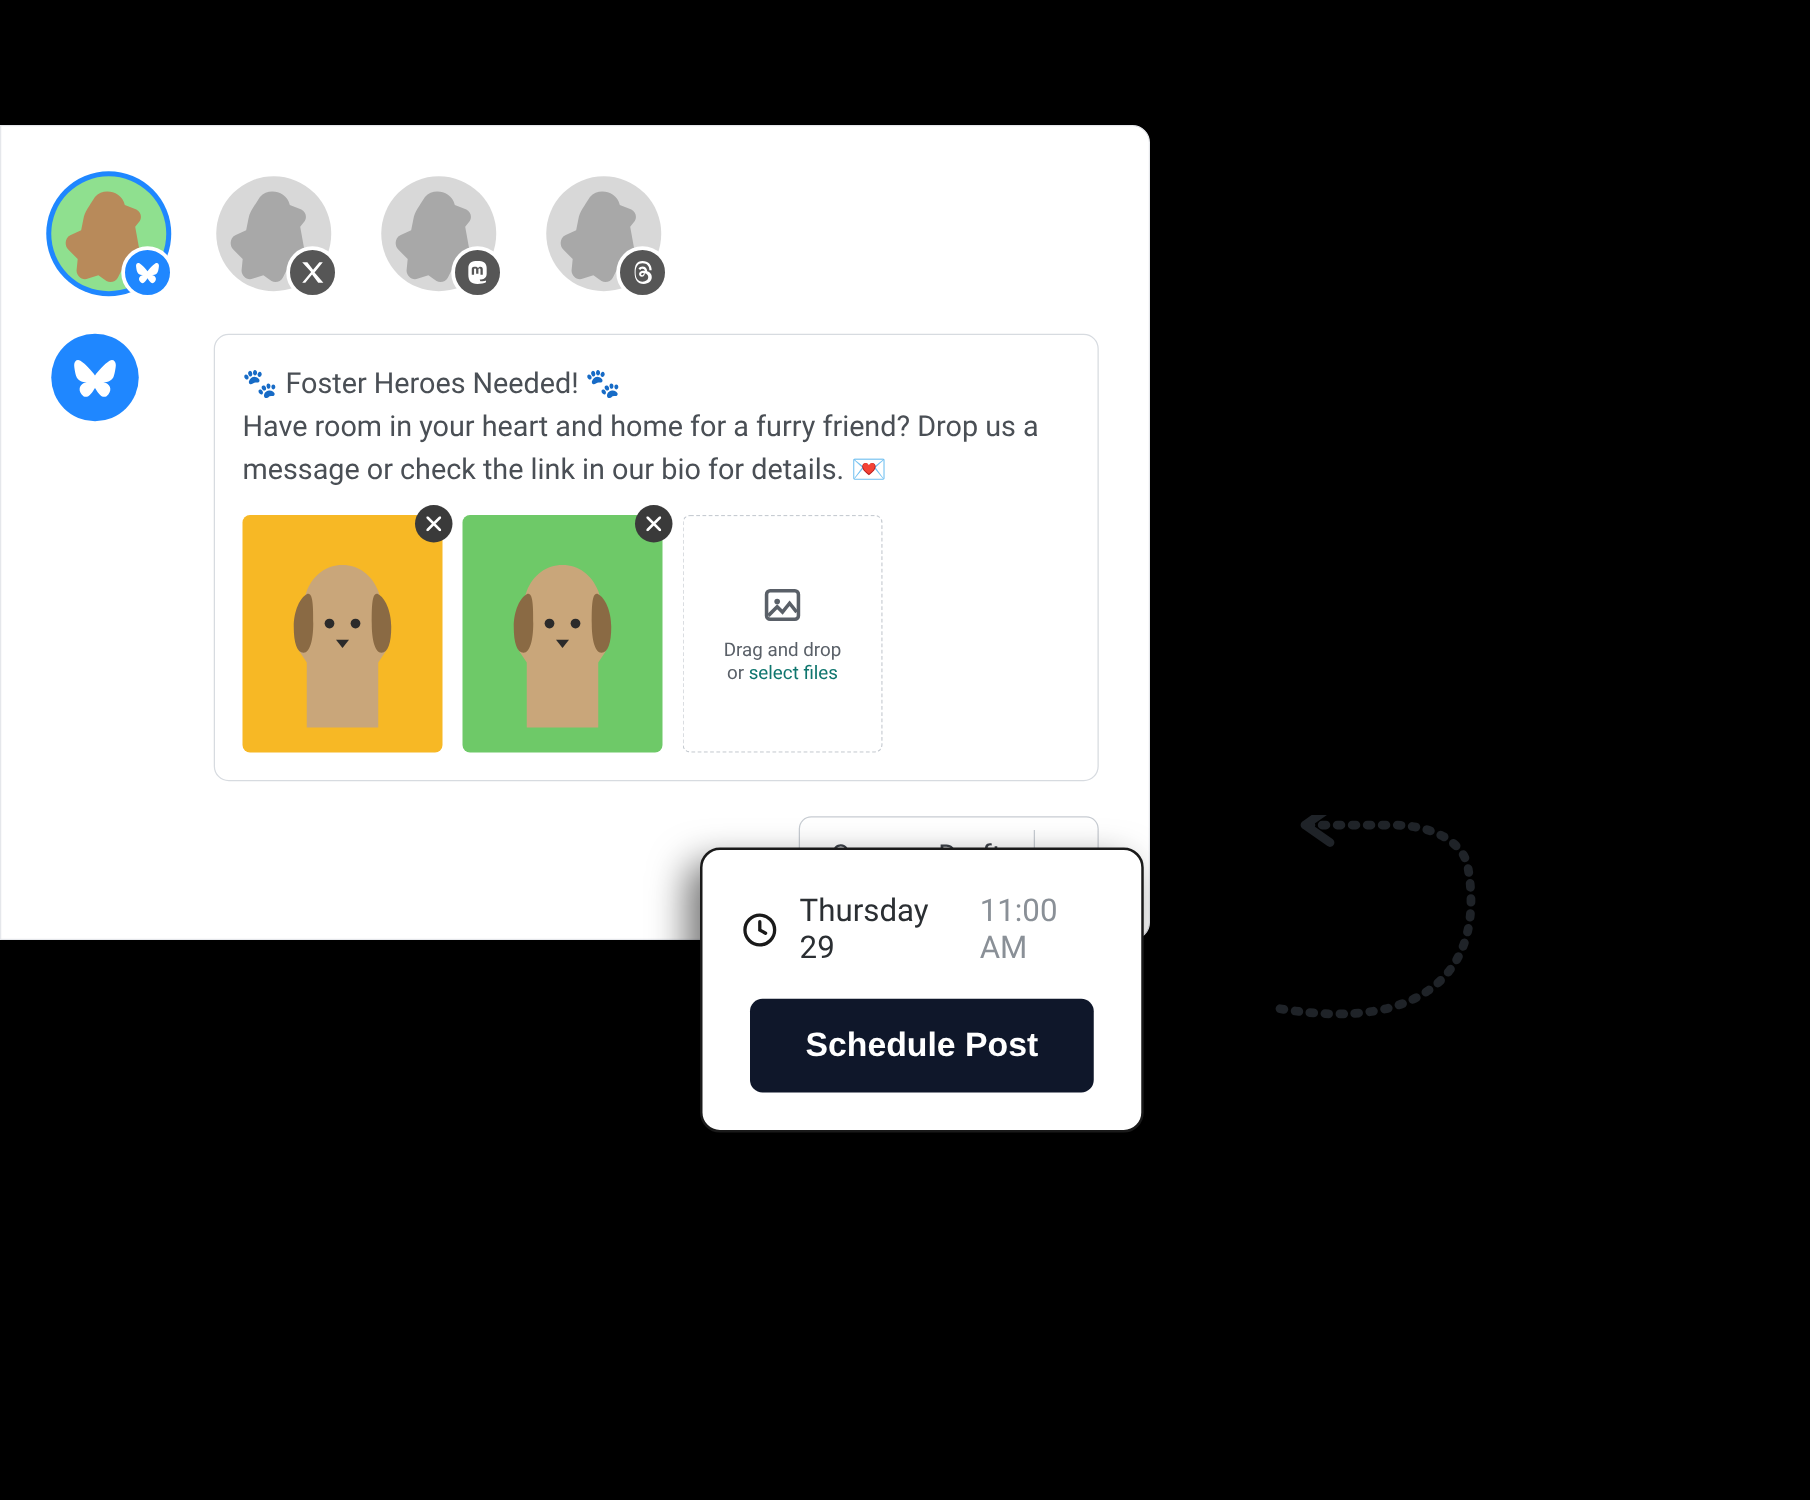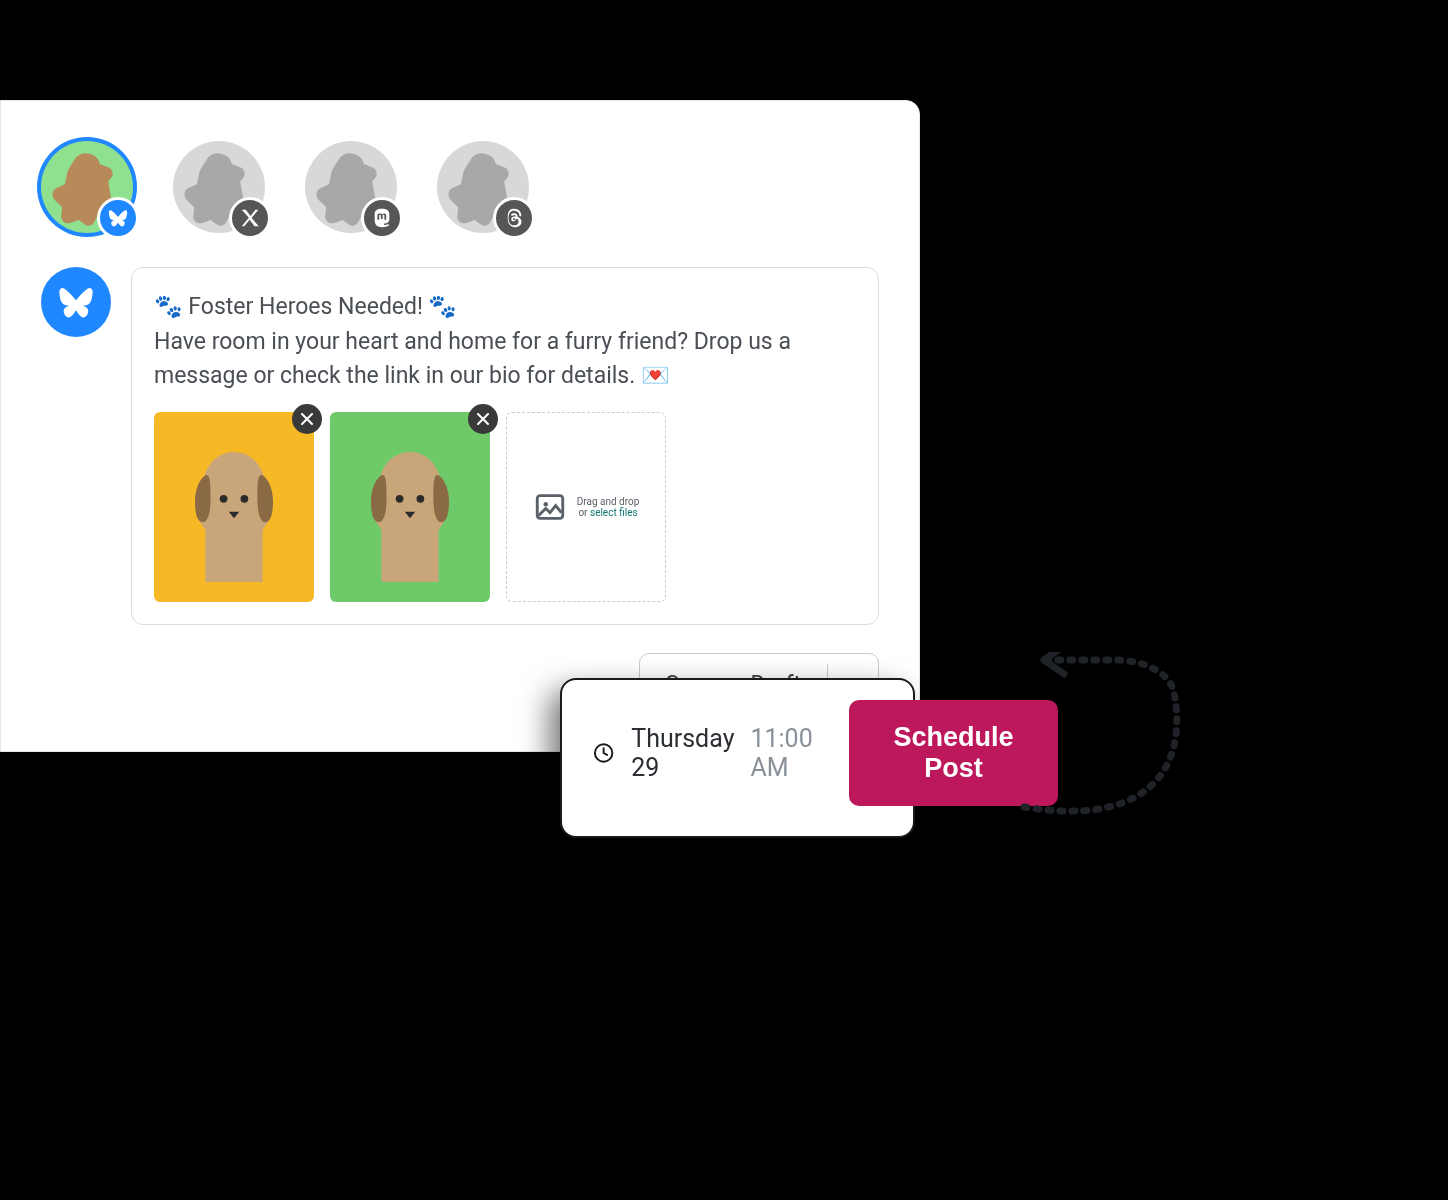--- a/index.html
+++ b/index.html
@@ -78,20 +78,21 @@
     align-items: center;
     justify-content: center;
     flex: 0 0 70px;
   }
   .network-chip svg { width: 40px; height: 40px; fill: #fff; }
   .composer {
     flex: 1;
     border: 1px solid #d7dbe0;
     border-radius: 12px;
     padding: 22px;
+    margin-left: 40px;
   }
   .post-text {
     font-size: 23px;
     line-height: 1.5;
     color: #4a4f55;
     margin-bottom: 18px;
   }
   .attachments {
     display: flex;
     gap: 16px;
@@ -128,24 +129,25 @@
     justify-content: center;
     font-size: 16px;
     cursor: pointer;
   }
   .dropzone {
     width: 160px;
     height: 190px;
     border: 1.5px dashed #c7ccd2;
     border-radius: 6px;
     display: flex;
+    flex-direction: column;
     align-items: center;
     justify-content: center;
     text-align: center;
-    font-size: 10px;
+    font-size: 15px;
     color: #5a6068;
     gap: 10px;
     padding: 10px;
   }
   .dropzone .link { color: #0f766e; cursor: pointer; }
   .dropzone svg { width: 34px; height: 34px; stroke: #5a6068; fill: none; stroke-width: 2; }
 
   
   .actions {
     margin-top: 28px;
@@ -183,39 +185,39 @@
 
   
   .popover {
     position: absolute;
     left: 560px;
     top: 678px;
     width: 355px;
     background: #fff;
     border: 2px solid #1a1a1a;
     border-radius: 16px;
-    padding: 20px 30px 30px 30px;
+    padding: 35px 30px 30px 30px;
     box-shadow: -10px 12px 30px rgba(0,0,0,0.55);
     display: flex;
-    flex-direction: row;
+    flex-direction: column;
     align-items: center;
     gap: 26px;
   }
   .sched-line {
     display: flex;
     align-items: center;
     gap: 16px;
     font-size: 25px;
     width: 100%;
   }
   .sched-line .clock { width: 34px; height: 34px; }
   .sched-line .date { color: #2b2f33; }
   .sched-line .time { color: #8a9097; }
   .schedule-btn {
-    background: #be185d;
+    background: #0f172a;
     color: #fff;
     font-size: 27px;
     font-weight: 600;
     border: none;
     border-radius: 10px;
     padding: 22px 44px;
     cursor: pointer;
   }
 
   

